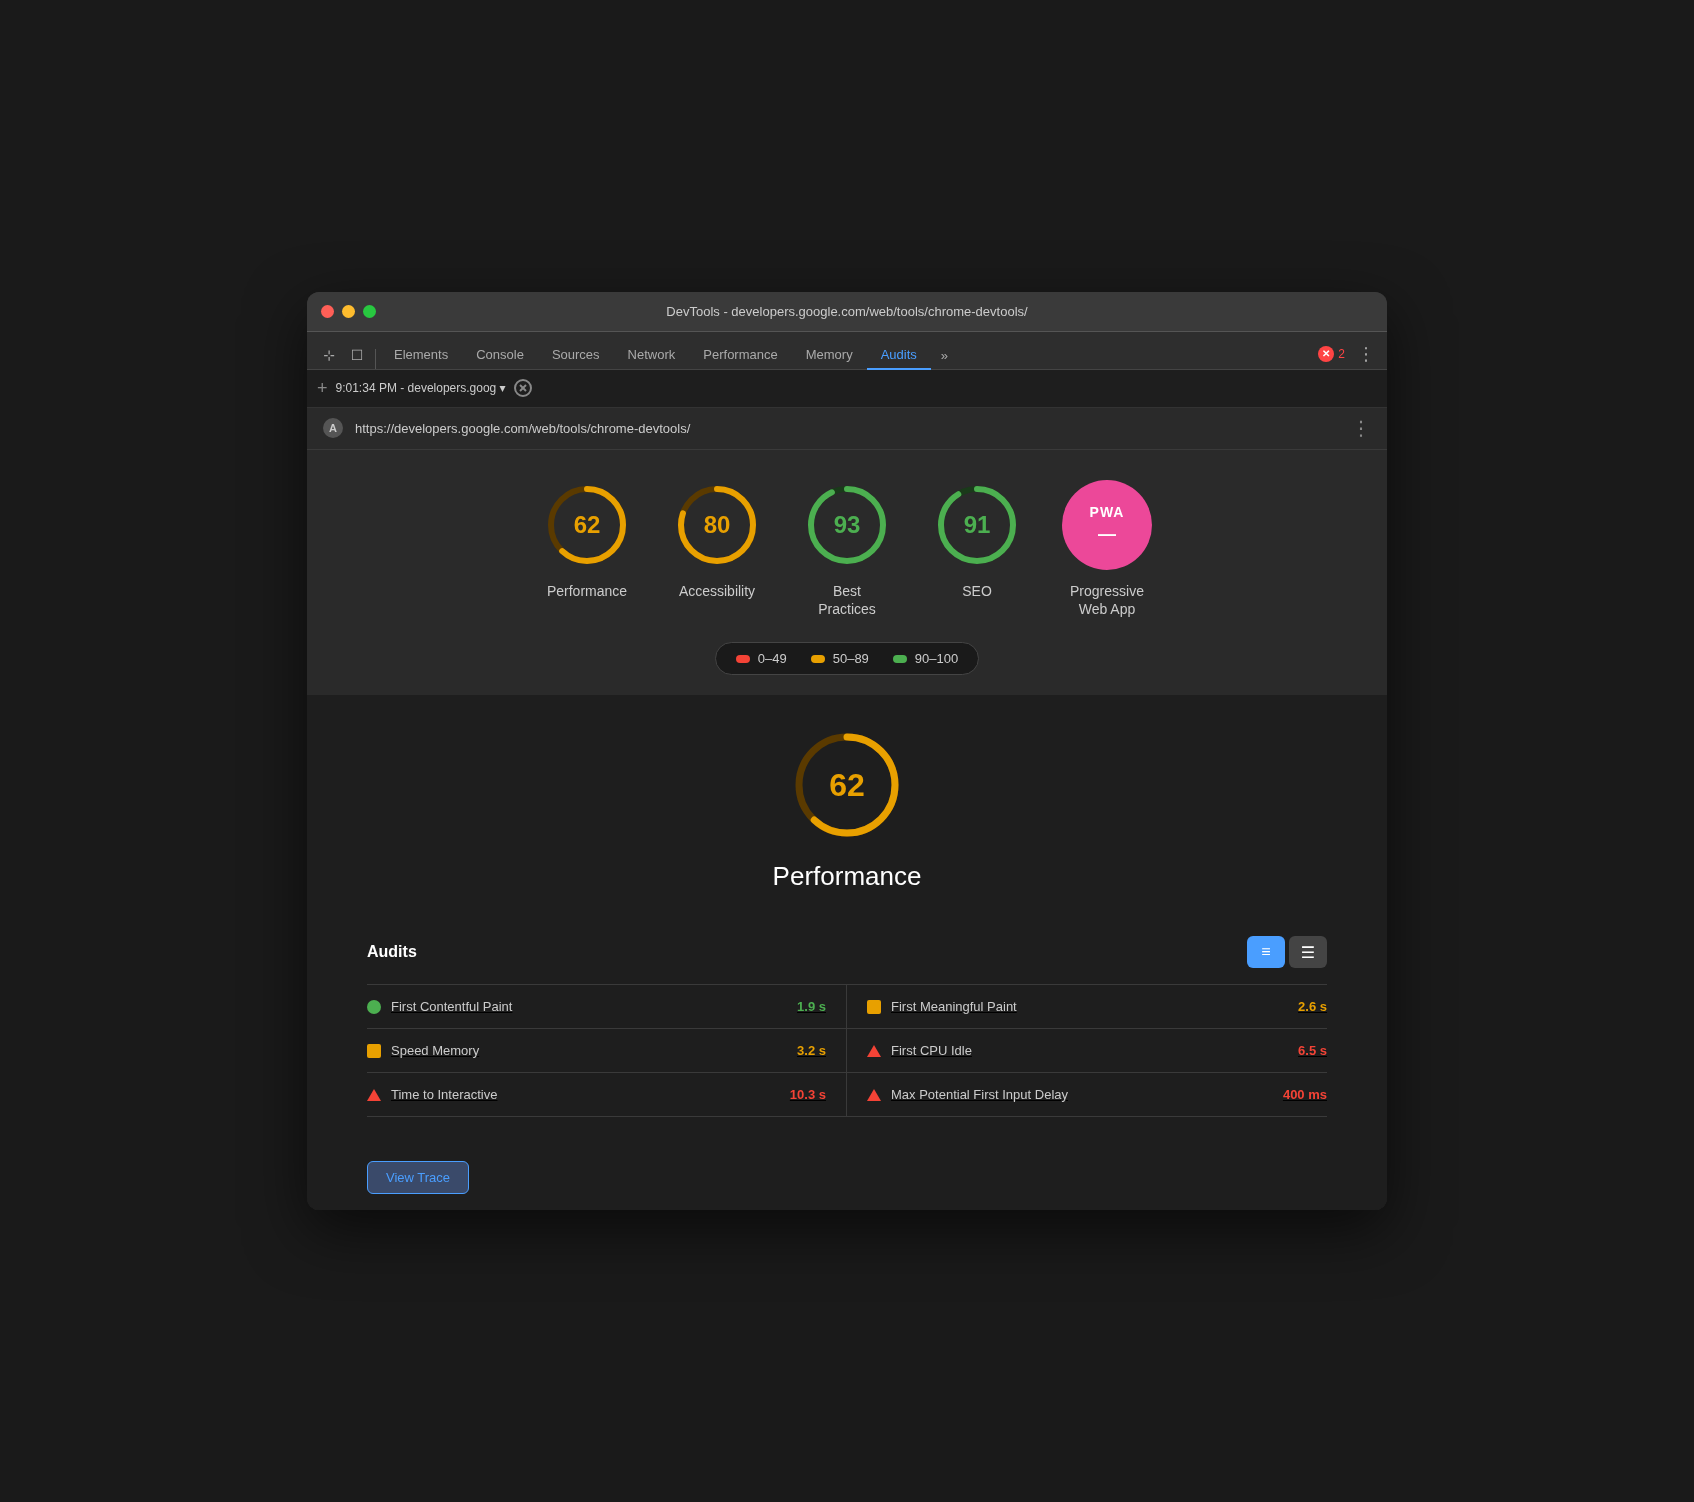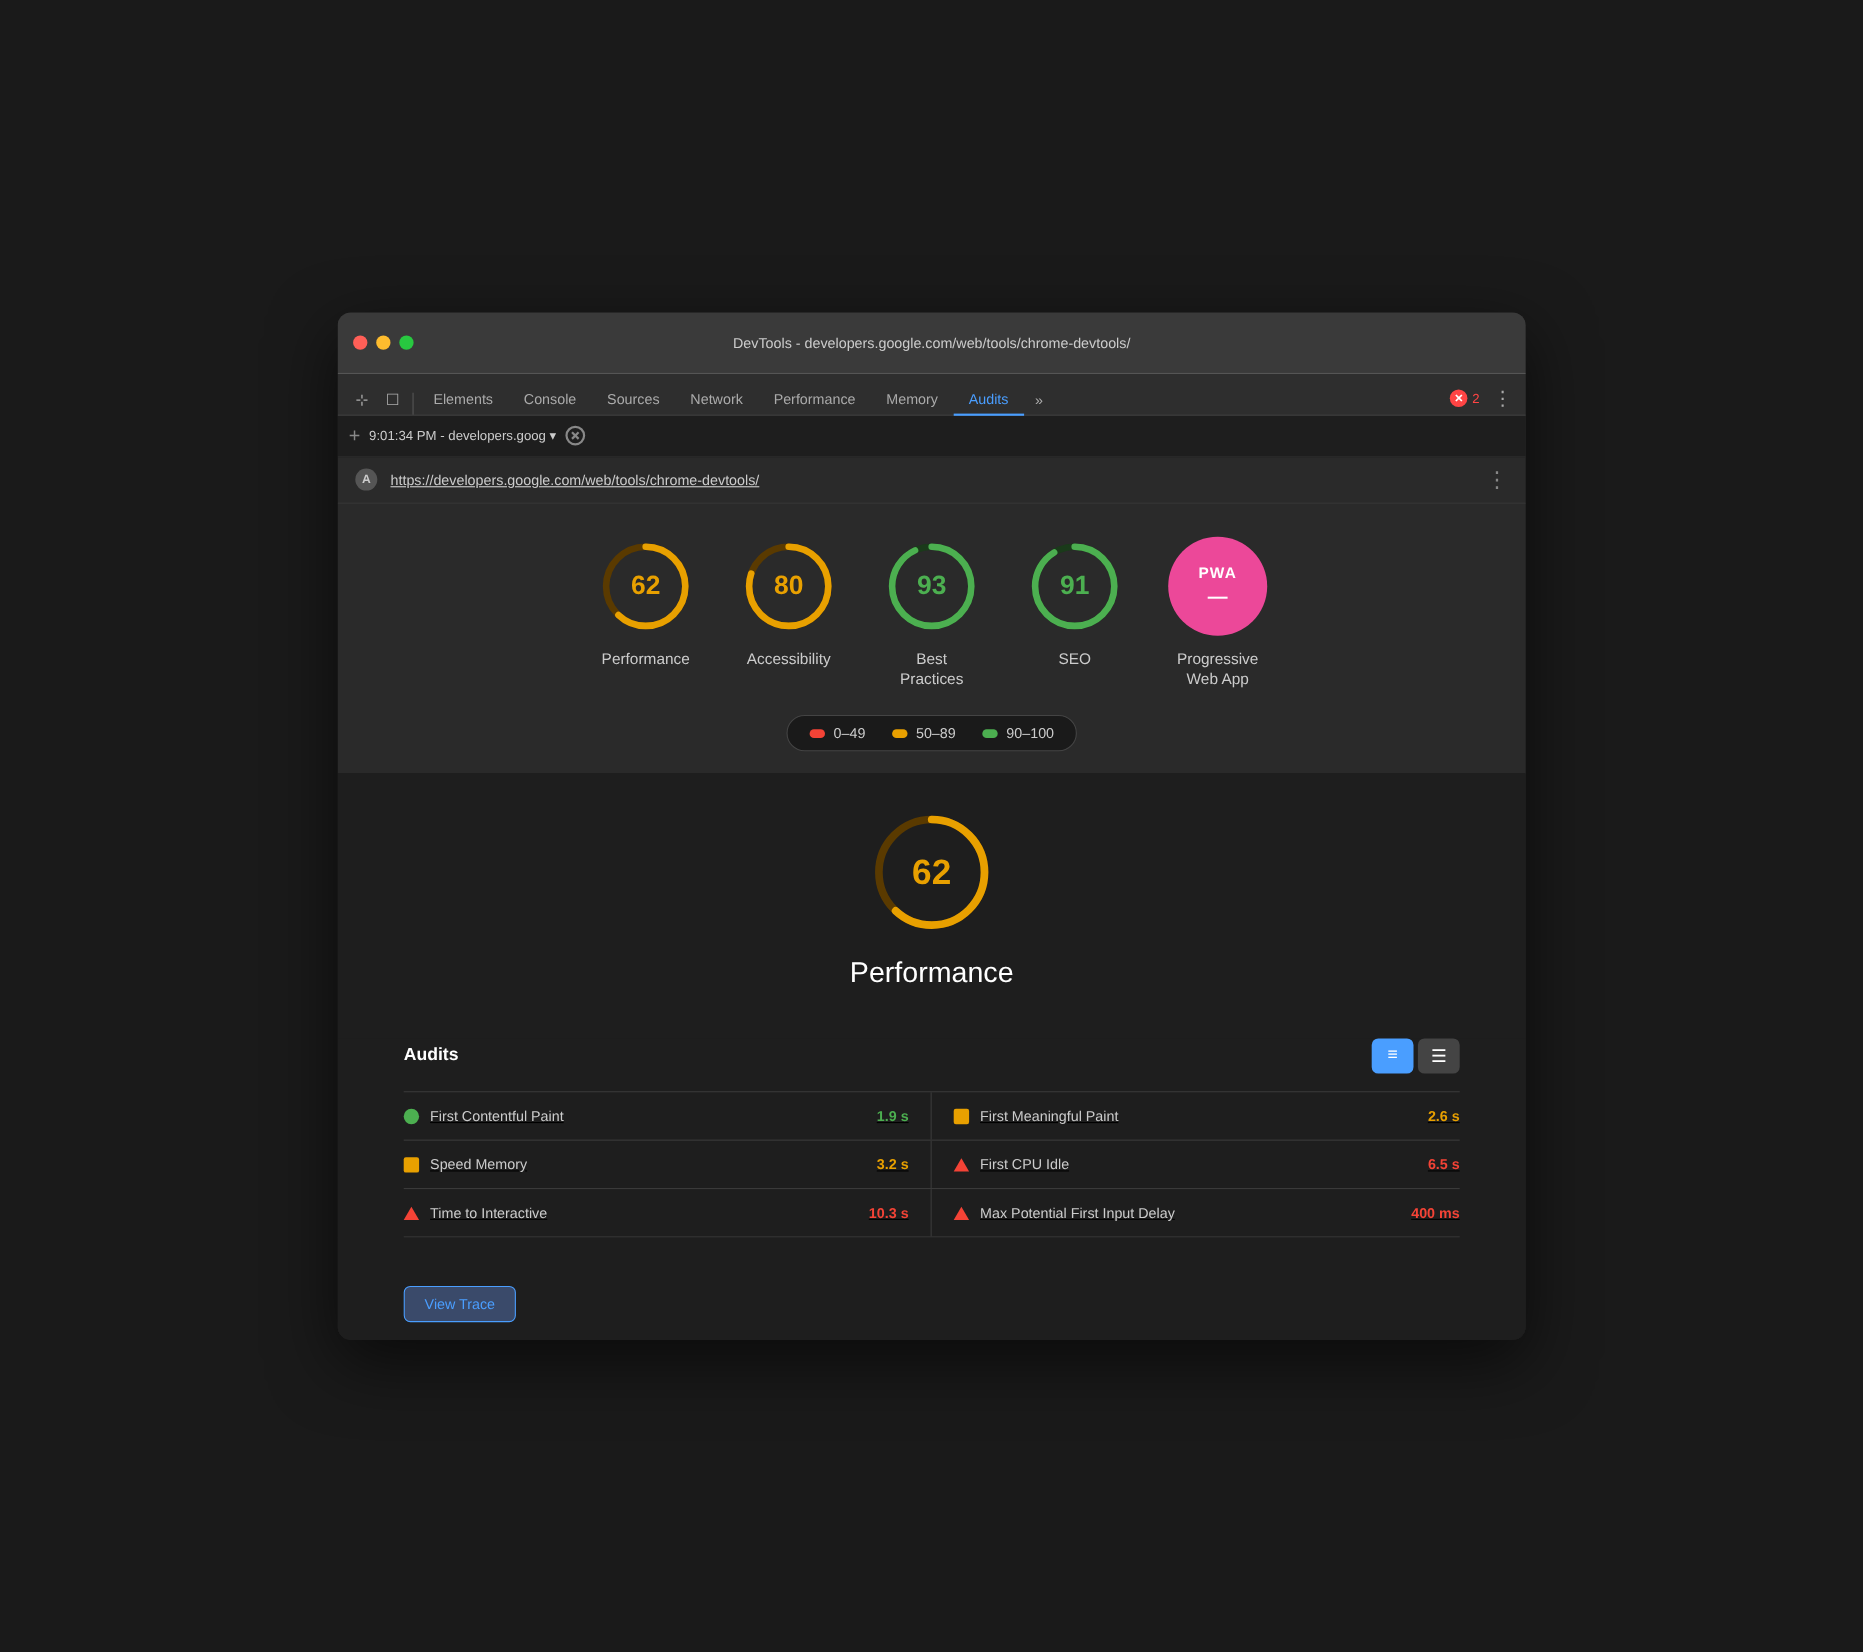--- a/index.html
+++ b/index.html
@@ -14,21 +14,21 @@
     .window {
       width: 1080px;
       background: #2a2a2a;
       border-radius: 12px;
       overflow: hidden;
       box-shadow: 0 20px 60px rgba(0,0,0,0.6);
     }
     
     .title-bar {
       background: #3a3a3a;
-      height: 56px;
+      height: 40px;
       display: flex;
       align-items: center;
       justify-content: center;
       position: relative;
       border-bottom: 1px solid #555;
     }
     .traffic-lights {
       position: absolute;
       left: 14px;
       display: flex;
@@ -178,21 +178,20 @@
       display: flex;
       align-items: center;
       justify-content: center;
       color: #ccc;
       font-size: 11px;
       font-weight: bold;
     }
     .lh-url {
       color: #ccc;
       font-size: 13px;
-      text-decoration: underline;
     }
     .lh-menu {
       margin-left: auto;
       color: #888;
       font-size: 20px;
       cursor: pointer;
     }
     
     .scores-section {
       width: 100%;

